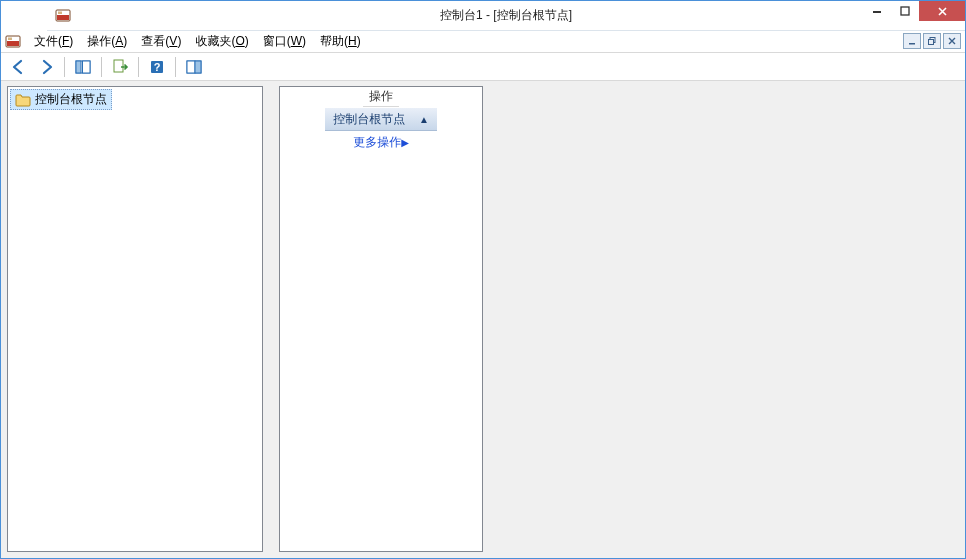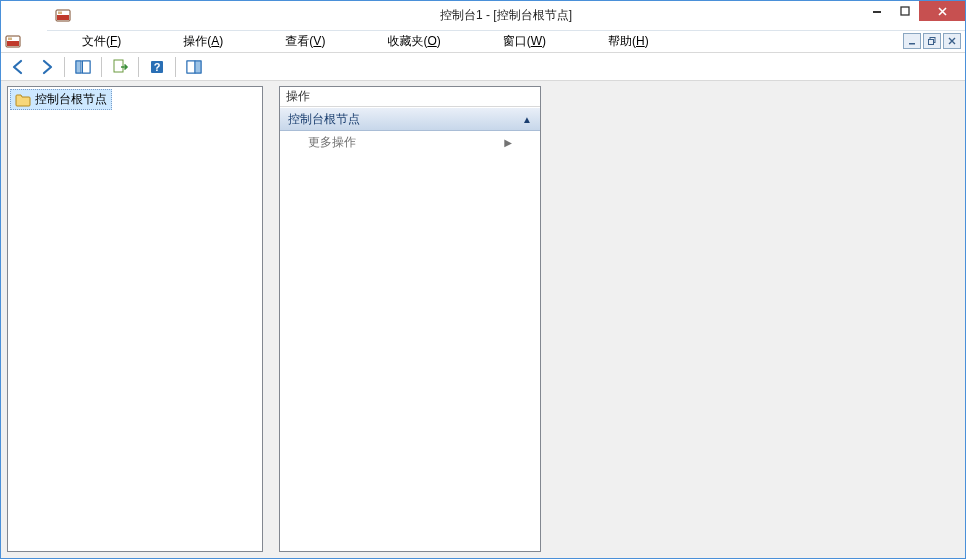--- a/index.html
+++ b/index.html
@@ -8,44 +8,44 @@
   
   .titlebar { height: 30px; background: #fff; display: flex; align-items: center; position: relative; border-bottom: 1px solid #dce4ec; margin-left: 46px; }
   .titlebar .app-icon { width: 16px; height: 16px; margin: 0 6px 0 8px; }
   .titlebar .title { position: absolute; left: 0; right: 0; text-align: center; font-size: 12px; color: #222; pointer-events: none; }
   .winbtns { margin-left: auto; display: flex; height: 100%; }
   .winbtn { width: 46px; height: 22px; display: flex; align-items: center; justify-content: center; background: #fff; border: none; }
   .winbtn.min, .winbtn.max { width: 28px; height: 20px; margin-top: 0; }
   .winbtn.close { background: #c75050; width: 46px; height: 20px; }
   .winbtn svg { display:block; }
   
-  .menubar { height: 22px; background: #fff; display: flex; align-items: center; padding: 0 4px; border-bottom: 1px solid #d9d9d9; position: relative; gap: 48px; }
+  .menubar { height: 22px; background: #fff; display: flex; align-items: center; padding: 0 4px; border-bottom: 1px solid #d9d9d9; position: relative; }
   .menubar .app-icon { width: 16px; height: 16px; margin-right: 6px; }
   .menuitem { padding: 2px 7px; color: #000; cursor: default; }
   .menuitem .ul { text-decoration: underline; }
   .mdibtns { position: absolute; right: 4px; top: 2px; display: flex; gap: 2px; }
   .mdibtn { width: 18px; height: 16px; border: 1px solid #8aa6c1; background: #e7eef7; display:flex; align-items:center; justify-content:center; }
   
   .toolbar { height: 28px; background: #fff; display: flex; align-items: center; padding: 2px 6px; gap: 3px; border-bottom: 1px solid #d9d9d9; }
   .tbtn { width: 24px; height: 24px; display: flex; align-items: center; justify-content: center; border: 1px solid transparent; background: transparent; }
   .tsep { width: 1px; height: 20px; background: #c8c8c8; margin: 0 3px; }
   
   .main { flex: 1; display: flex; gap: 16px; background: #f0f0f0; padding: 5px 6px 6px 6px; min-height: 0; }
   .pane { background: #fff; border: 1px solid #828790; display: flex; flex-direction: column; min-height: 0; }
   .pane.tree { width: 256px; }
   .pane.list { flex: 1; }
-  .pane.actions { width: 262px; }
+  .pane.actions { width: 204px; align-items: center; }
   .paneheader { height: 20px; border-bottom: 1px solid #d9d9d9; display: flex; align-items: center; padding: 0 6px; background: #fff; color: #333; }
   .tree-body { flex: 1; padding: 2px; overflow: auto; }
   .tree-item { display: inline-flex; align-items: center; gap: 4px; padding: 1px 4px; background: #cde8ff; border: 1px dotted #7a9ec9; }
   .tree-item .folder-icon { width: 16px; height: 14px; }
   .list-body { flex: 1; padding-top: 20px; text-align: center; color: #222; }
   .actions-body { flex: 1; display: flex; flex-direction: column; }
   .actions-group-title { height: 24px; background: linear-gradient(#e9eff8, #c7d7ea); border-top: 1px solid #fff; border-bottom: 1px solid #a9bdd6; display: flex; align-items: center; justify-content: space-between; padding: 0 8px; color: #1a3e6f; }
-  .actions-item { height: 22px; display: flex; align-items: center; justify-content: space-between; padding: 0 28px 0 28px; color: #737373; }
+  .actions-item { height: 22px; display: flex; align-items: center; justify-content: space-between; padding: 0 28px 0 28px; color: #1d4ed8; }
   .chev { font-size: 10px; }
   
   .folder-icon .back { fill: #f7d77b; stroke: #b58a1e; stroke-width:1; }
 </style>
 </head>
 <body>
 
 <div class="window">
 
   <div class="titlebar">

